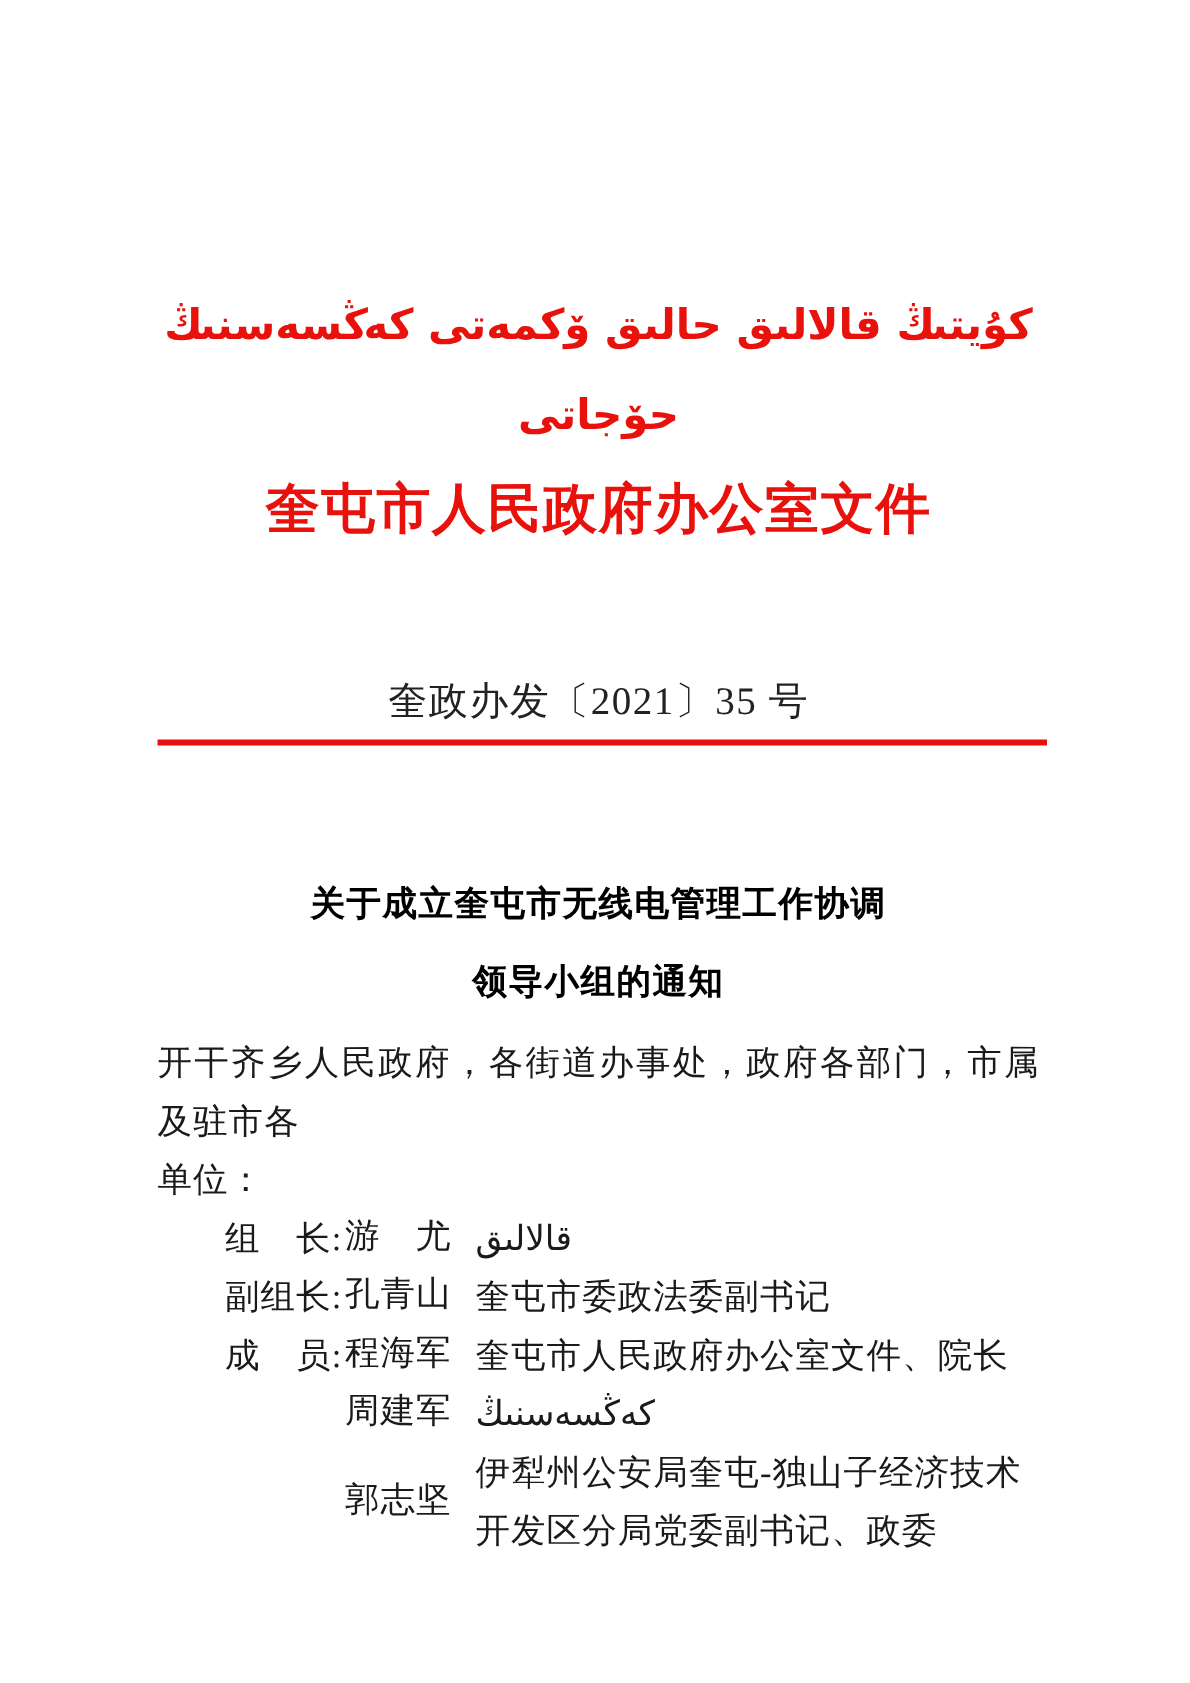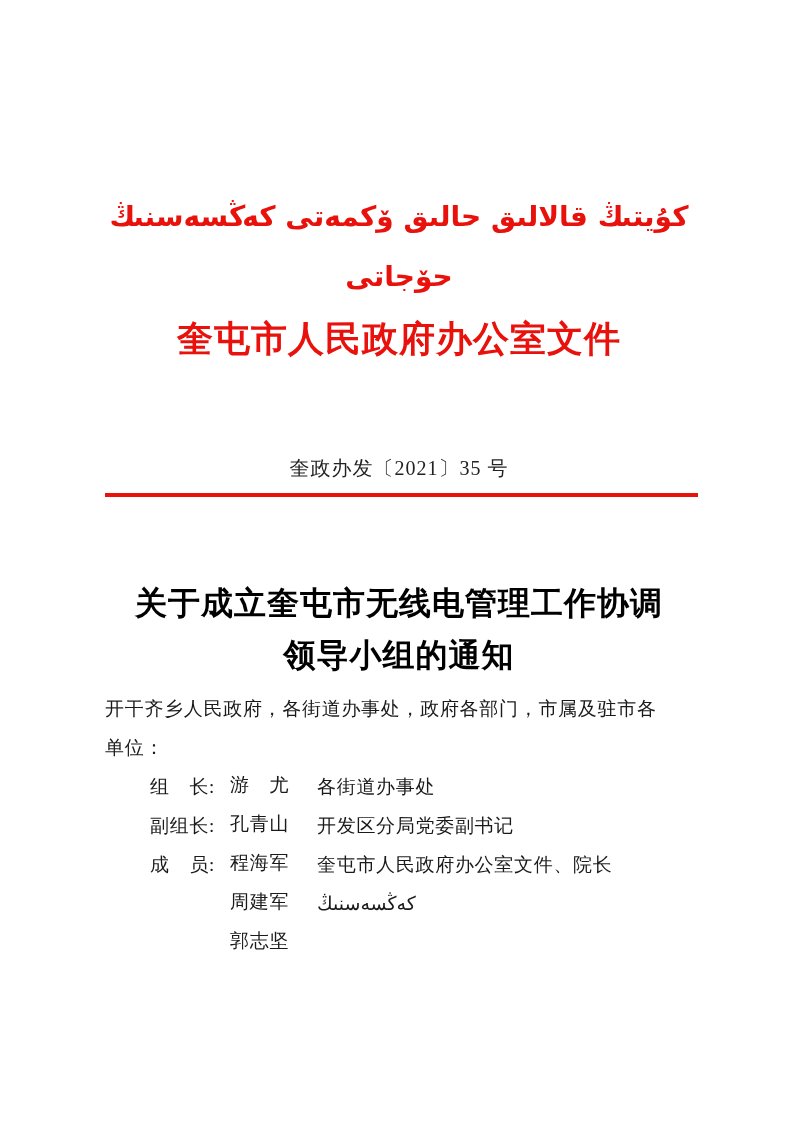--- a/index.html
+++ b/index.html
@@ -37,46 +37,46 @@
     color: #e8110c;
     font-weight: bold;
     font-size: 36px;
     line-height: 64px;
     letter-spacing: 1px;
     white-space: nowrap;
   }
   .doc-number {
     margin-top: 80px;
     text-align: center;
-    font-size: 20px;
+    font-size: 26px;
     line-height: 34px;
     letter-spacing: 1px;
     color: #222222;
   }
   .red-rule {
     margin: 8px auto 0 auto;
     width: 593px;
     height: 4px;
     background: #e8110c;
   }
   
   .doc-title {
     margin-top: 80px;
     text-align: center;
     font-weight: bold;
-    font-size: 32px;
+    font-size: 23px;
     line-height: 52px;
     letter-spacing: 1px;
     white-space: pre-line;
     color: #000000;
   }
   
   .body-text {
     margin-top: 8px;
-    font-size: 19px;
+    font-size: 23px;
     line-height: 39px;
     letter-spacing: 0.7px;
     color: #1a1a1a;
   }
   .para {
     margin: 0;
     white-space: pre-line;
     text-align: justify;
   }
   .para.indent {
@@ -126,43 +126,45 @@
 
       <p class="para">开干齐乡人民政府，各街道办事处，政府各部门，市属及驻市各
 单位：</p>
 
 
       <div class="members">
 
         <div class="member-row">
           <span class="m-role">组　长:</span>
           <span class="m-name">游　尤</span>
-          <span class="m-title">各街道办事处</span>
+          <span class="m-title">قالالىق</span>
         </div>
 
         <div class="member-row">
           <span class="m-role">副组长:</span>
           <span class="m-name">孔青山</span>
-          <span class="m-title">开发区分局党委副书记</span>
+          <span class="m-title">奎屯市委政法委副书记</span>
         </div>
 
         <div class="member-row">
           <span class="m-role">成　员:</span>
           <span class="m-name">程海军</span>
           <span class="m-title">奎屯市人民政府办公室文件、院长</span>
         </div>
 
         <div class="member-row">
           <span class="m-role"></span>
           <span class="m-name">周建军</span>
           <span class="m-title">كەڭسەسنىڭ</span>
         </div>
 
         <div class="member-row">
           <span class="m-role"></span>
           <span class="m-name">郭志坚</span>
+          <span class="m-title">伊犁州公安局奎屯-独山子经济技术
+开发区分局党委副书记、政委</span>
         </div>
 
       </div>
     </div>
 
   </div>
 </div>
 
 </body></html>

